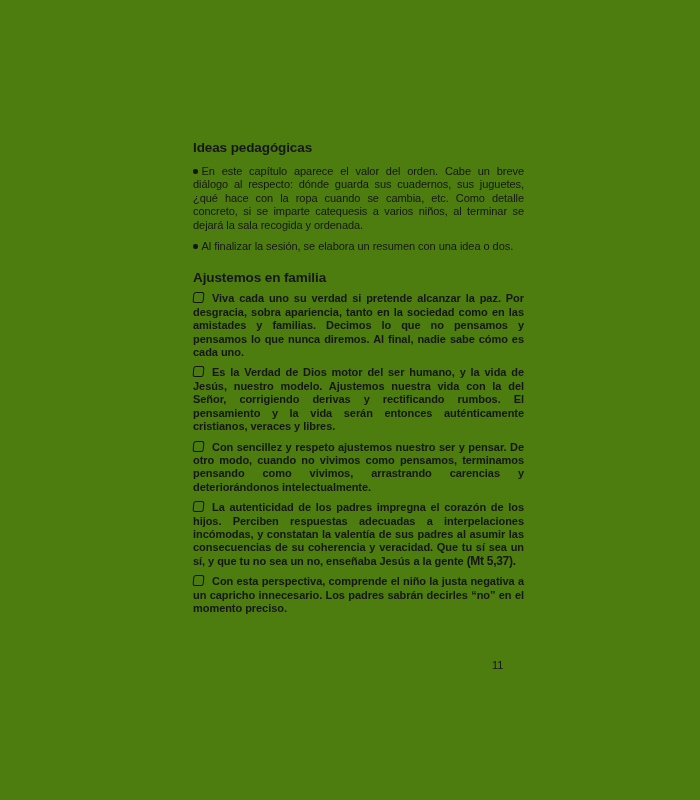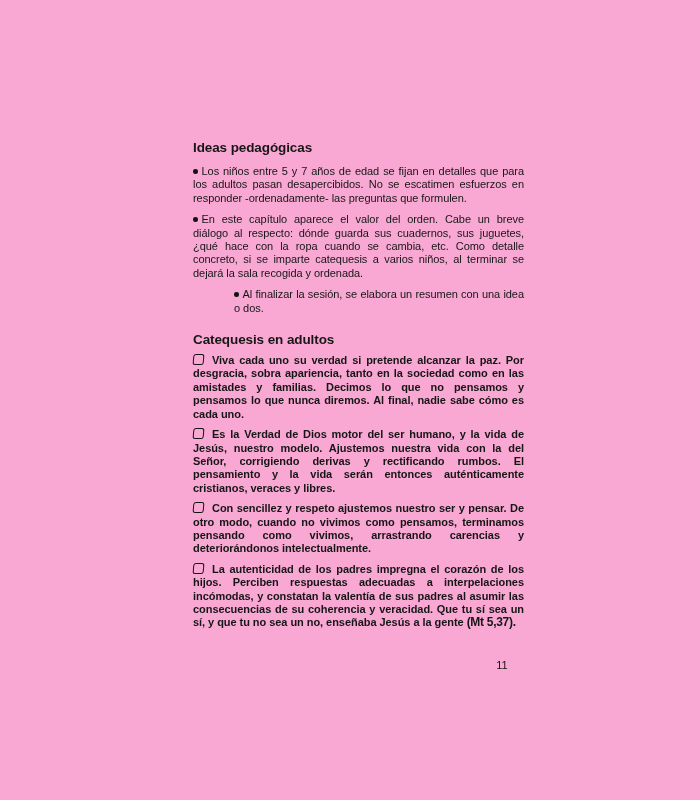--- a/index.html
+++ b/index.html
@@ -4,21 +4,21 @@
 <style>
   html, body {
     margin: 0;
     padding: 0;
     background: #ffffff;
   }
   .page {
     position: relative;
     width: 700px;
     height: 800px;
-    background: #f9a8d4;
+    background: #4d7c0f;
     font-family: "Liberation Sans", sans-serif;
     color: #161616;
     overflow: hidden;
   }
   .content {
     position: absolute;
     left: 193px;
     top: 140px;
     width: 331px;
   }
@@ -32,21 +32,21 @@
   .sec-heading.second {
     margin: 17px 0 6px 0;
   }
   p.para {
     margin: 0 0 8px 0;
     font-size: 11px;
     line-height: 13.4px;
     text-align: justify;
     letter-spacing: -0.05px;
   }
-  p.para.last-of-group { margin-bottom: 0; margin-left: 41px; }
+  p.para.last-of-group { margin-bottom: 0; }
   p.para.cb { margin-bottom: 7px; font-weight: bold; }
   .bullet {
     display: inline-block;
     width: 4.5px;
     height: 4.5px;
     background: #141414;
     border-radius: 50%;
     margin-right: 4px;
     vertical-align: 1.5px;
   }
@@ -62,47 +62,47 @@
   }
   .citation {
     font-size: 12px;
     letter-spacing: -0.3px;
   }
   .pagenum {
     position: absolute;
     left: 492px;
     top: 659px;
     width: 20px;
-    text-align: center;
+    text-align: left;
     font-size: 11px;
     line-height: 13px;
     color: #141414;
   }
 </style>
 </head>
 <body>
 
 <div class="page">
   <div class="content">
 
     <h2 class="sec-heading">Ideas pedagógicas</h2>
 
-    <p class="para"><span class="bullet"></span><span>Los niños entre 5 y 7 años de edad se fijan en detalles que para los adultos pasan desapercibidos. No se escatimen esfuerzos en responder -ordenadamente- las preguntas que formulen.</span></p>
 
     <p class="para"><span class="bullet"></span><span>En este capítulo aparece el valor del orden. Cabe un breve diálogo al respecto: dónde guarda sus cuadernos, sus juguetes, ¿qué hace con la ropa cuando se cambia, etc. Como detalle concreto, si se imparte catequesis a varios niños, al terminar se dejará la sala recogida y ordenada.</span></p>
 
     <p class="para last-of-group"><span class="bullet"></span><span>Al finalizar la sesión, se elabora un resumen con una idea o dos.</span></p>
 
-    <h2 class="sec-heading second">Catequesis en adultos</h2>
+    <h2 class="sec-heading second">Ajustemos en familia</h2>
 
     <p class="para cb"><span class="checkbox"></span><span>Viva cada uno su verdad si pretende alcanzar la paz. Por desgracia, sobra apariencia, tanto en la sociedad como en las amistades y familias. Decimos lo que no pensamos y pensamos lo que nunca diremos. Al final, nadie sabe cómo es cada uno.</span></p>
 
     <p class="para cb"><span class="checkbox"></span><span>Es la Verdad de Dios motor del ser humano, y la vida de Jesús, nuestro modelo. Ajustemos nuestra vida con la del Señor, corrigiendo derivas y rectificando rumbos. El pensamiento y la vida serán entonces auténticamente cristianos, veraces y libres.</span></p>
 
     <p class="para cb"><span class="checkbox"></span><span>Con sencillez y respeto ajustemos nuestro ser y pensar. De otro modo, cuando no vivimos como pensamos, terminamos pensando como vivimos, arrastrando carencias y deteriorándonos intelectualmente.</span></p>
 
     <p class="para cb"><span class="checkbox"></span><span>La autenticidad de los padres impregna el corazón de los hijos. Perciben respuestas adecuadas a interpelaciones incómodas, y constatan la valentía de sus padres al asumir las consecuencias de su coherencia y veracidad. Que tu sí sea un sí, y que tu no sea un no, enseñaba Jesús a la gente </span><span class="citation">(Mt 5,37).</span></p>
 
+    <p class="para cb last-of-group"><span class="checkbox"></span><span>Con esta perspectiva, comprende el niño la justa negativa a un capricho innecesario. Los padres sabrán decirles “no” en el momento preciso.</span></p>
 
   </div>
 
   <div class="pagenum">11</div>
 </div>
 
 </body></html>

